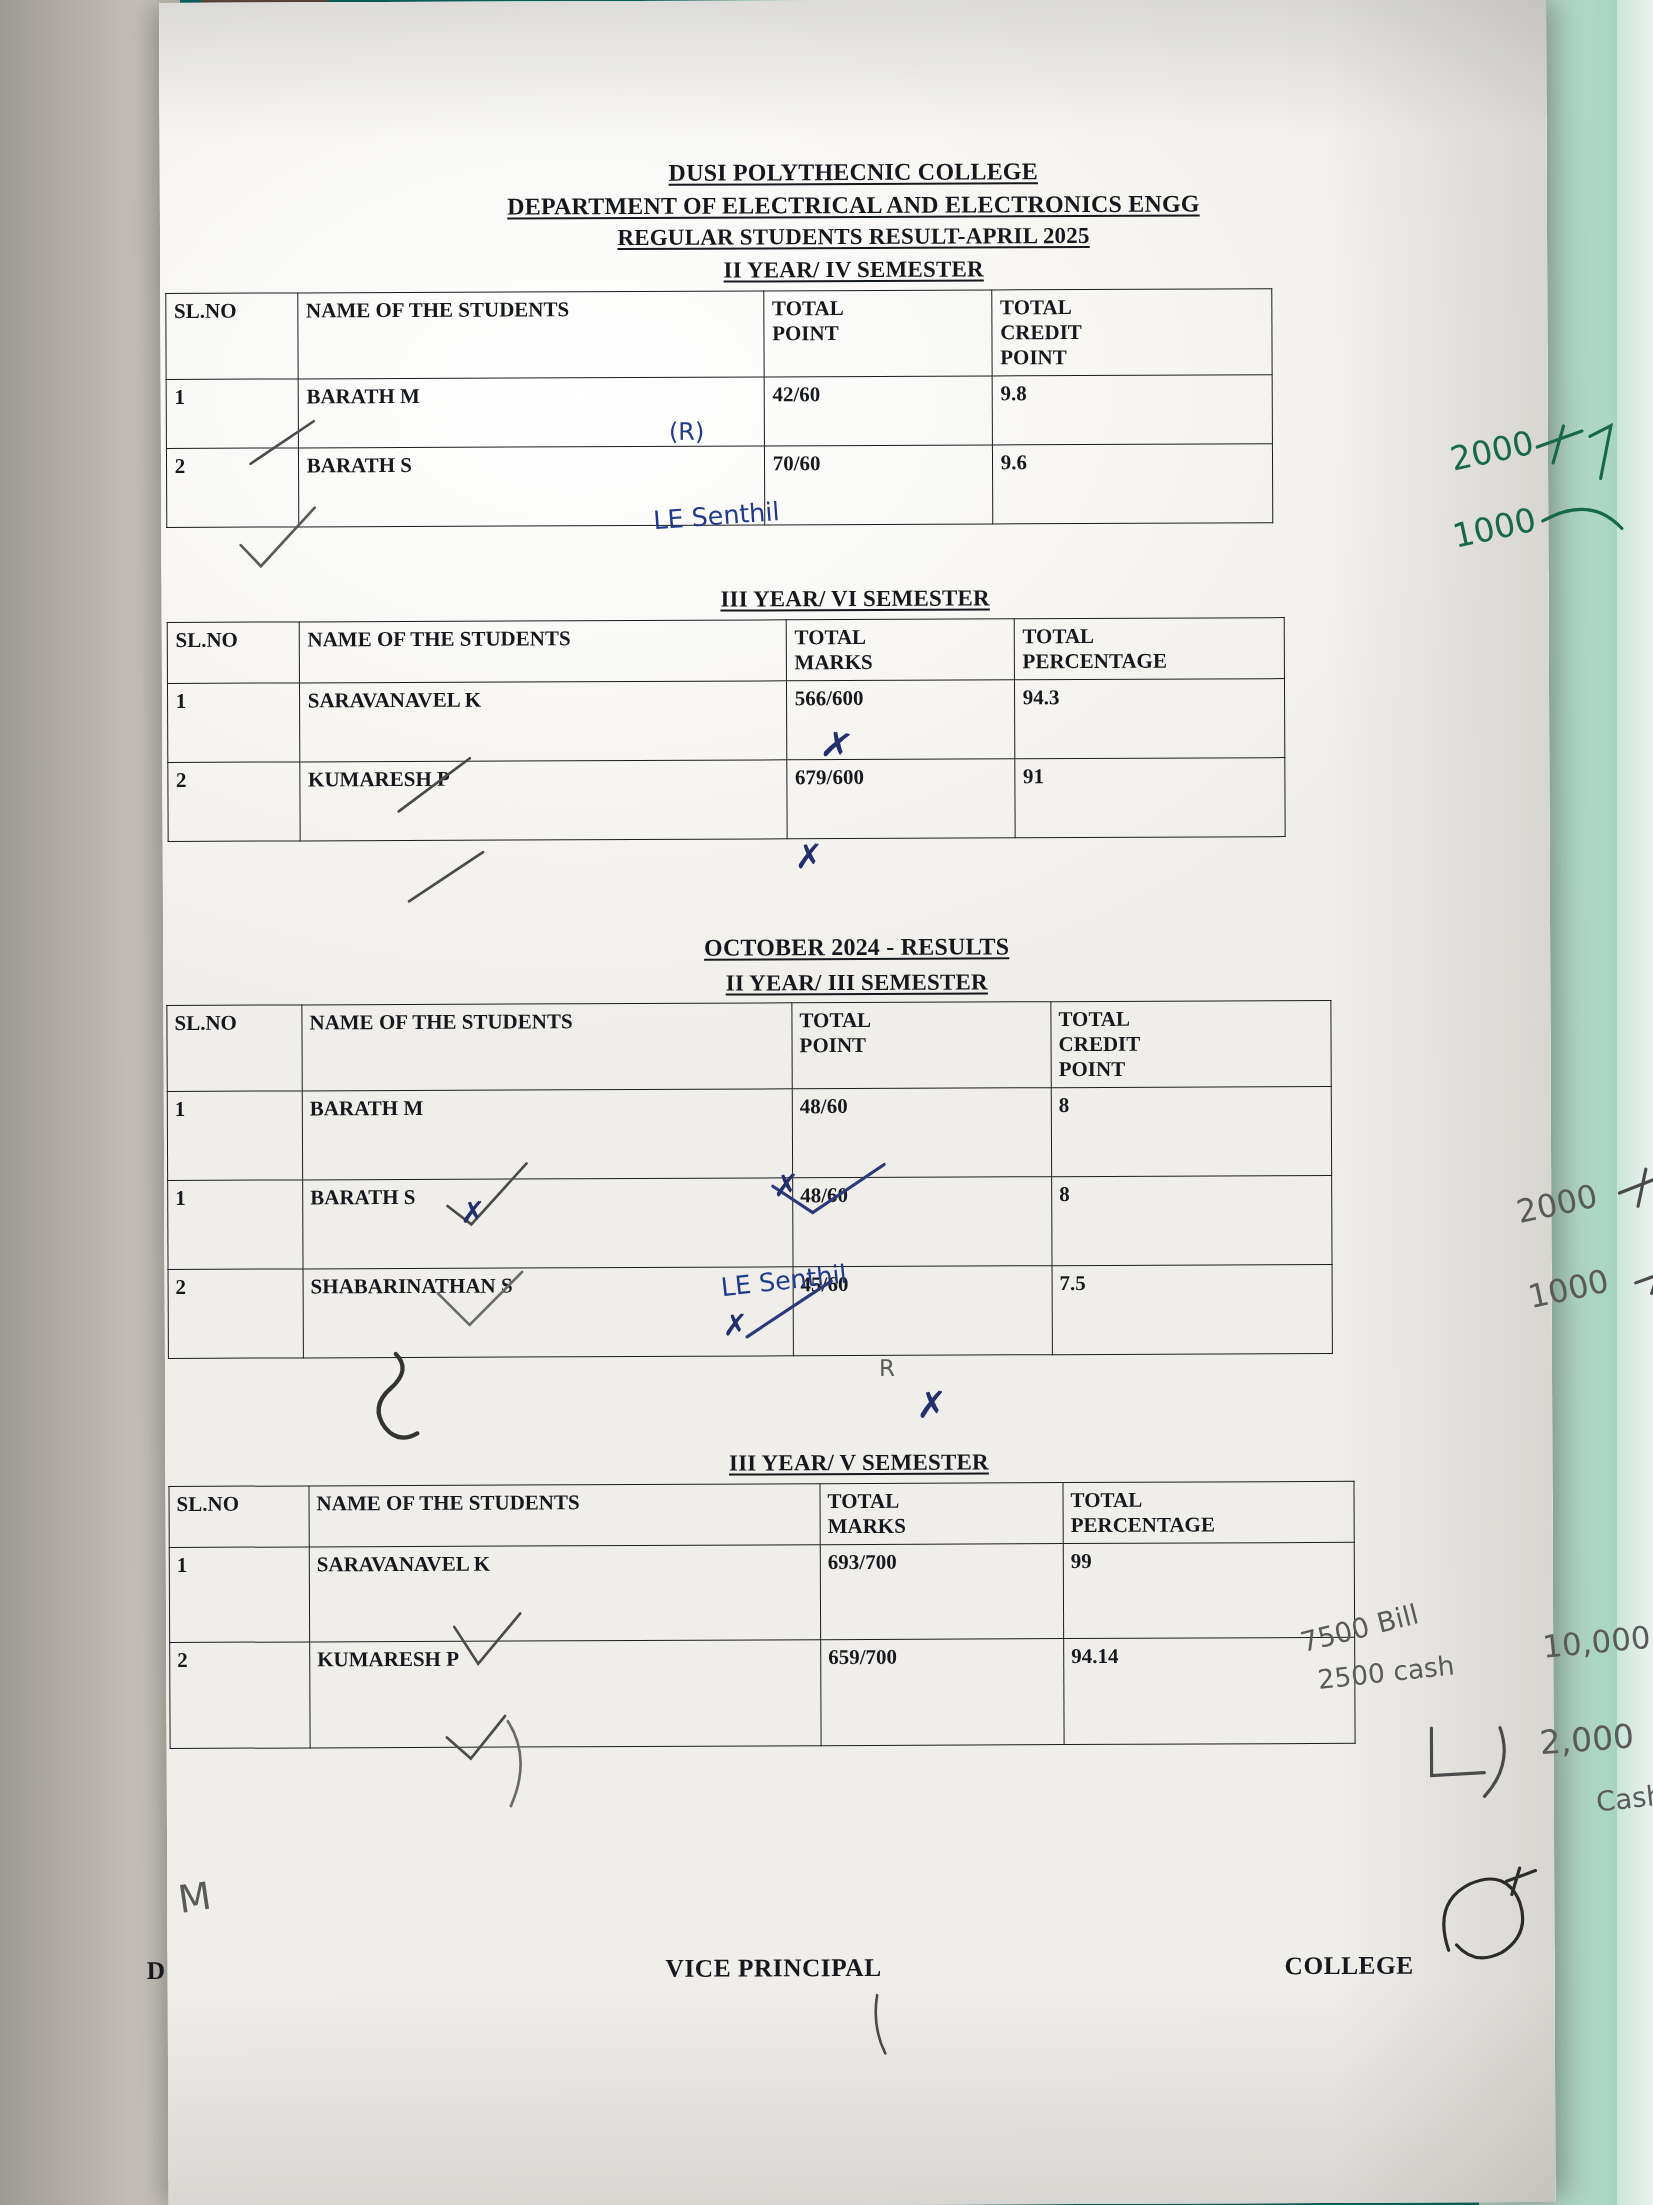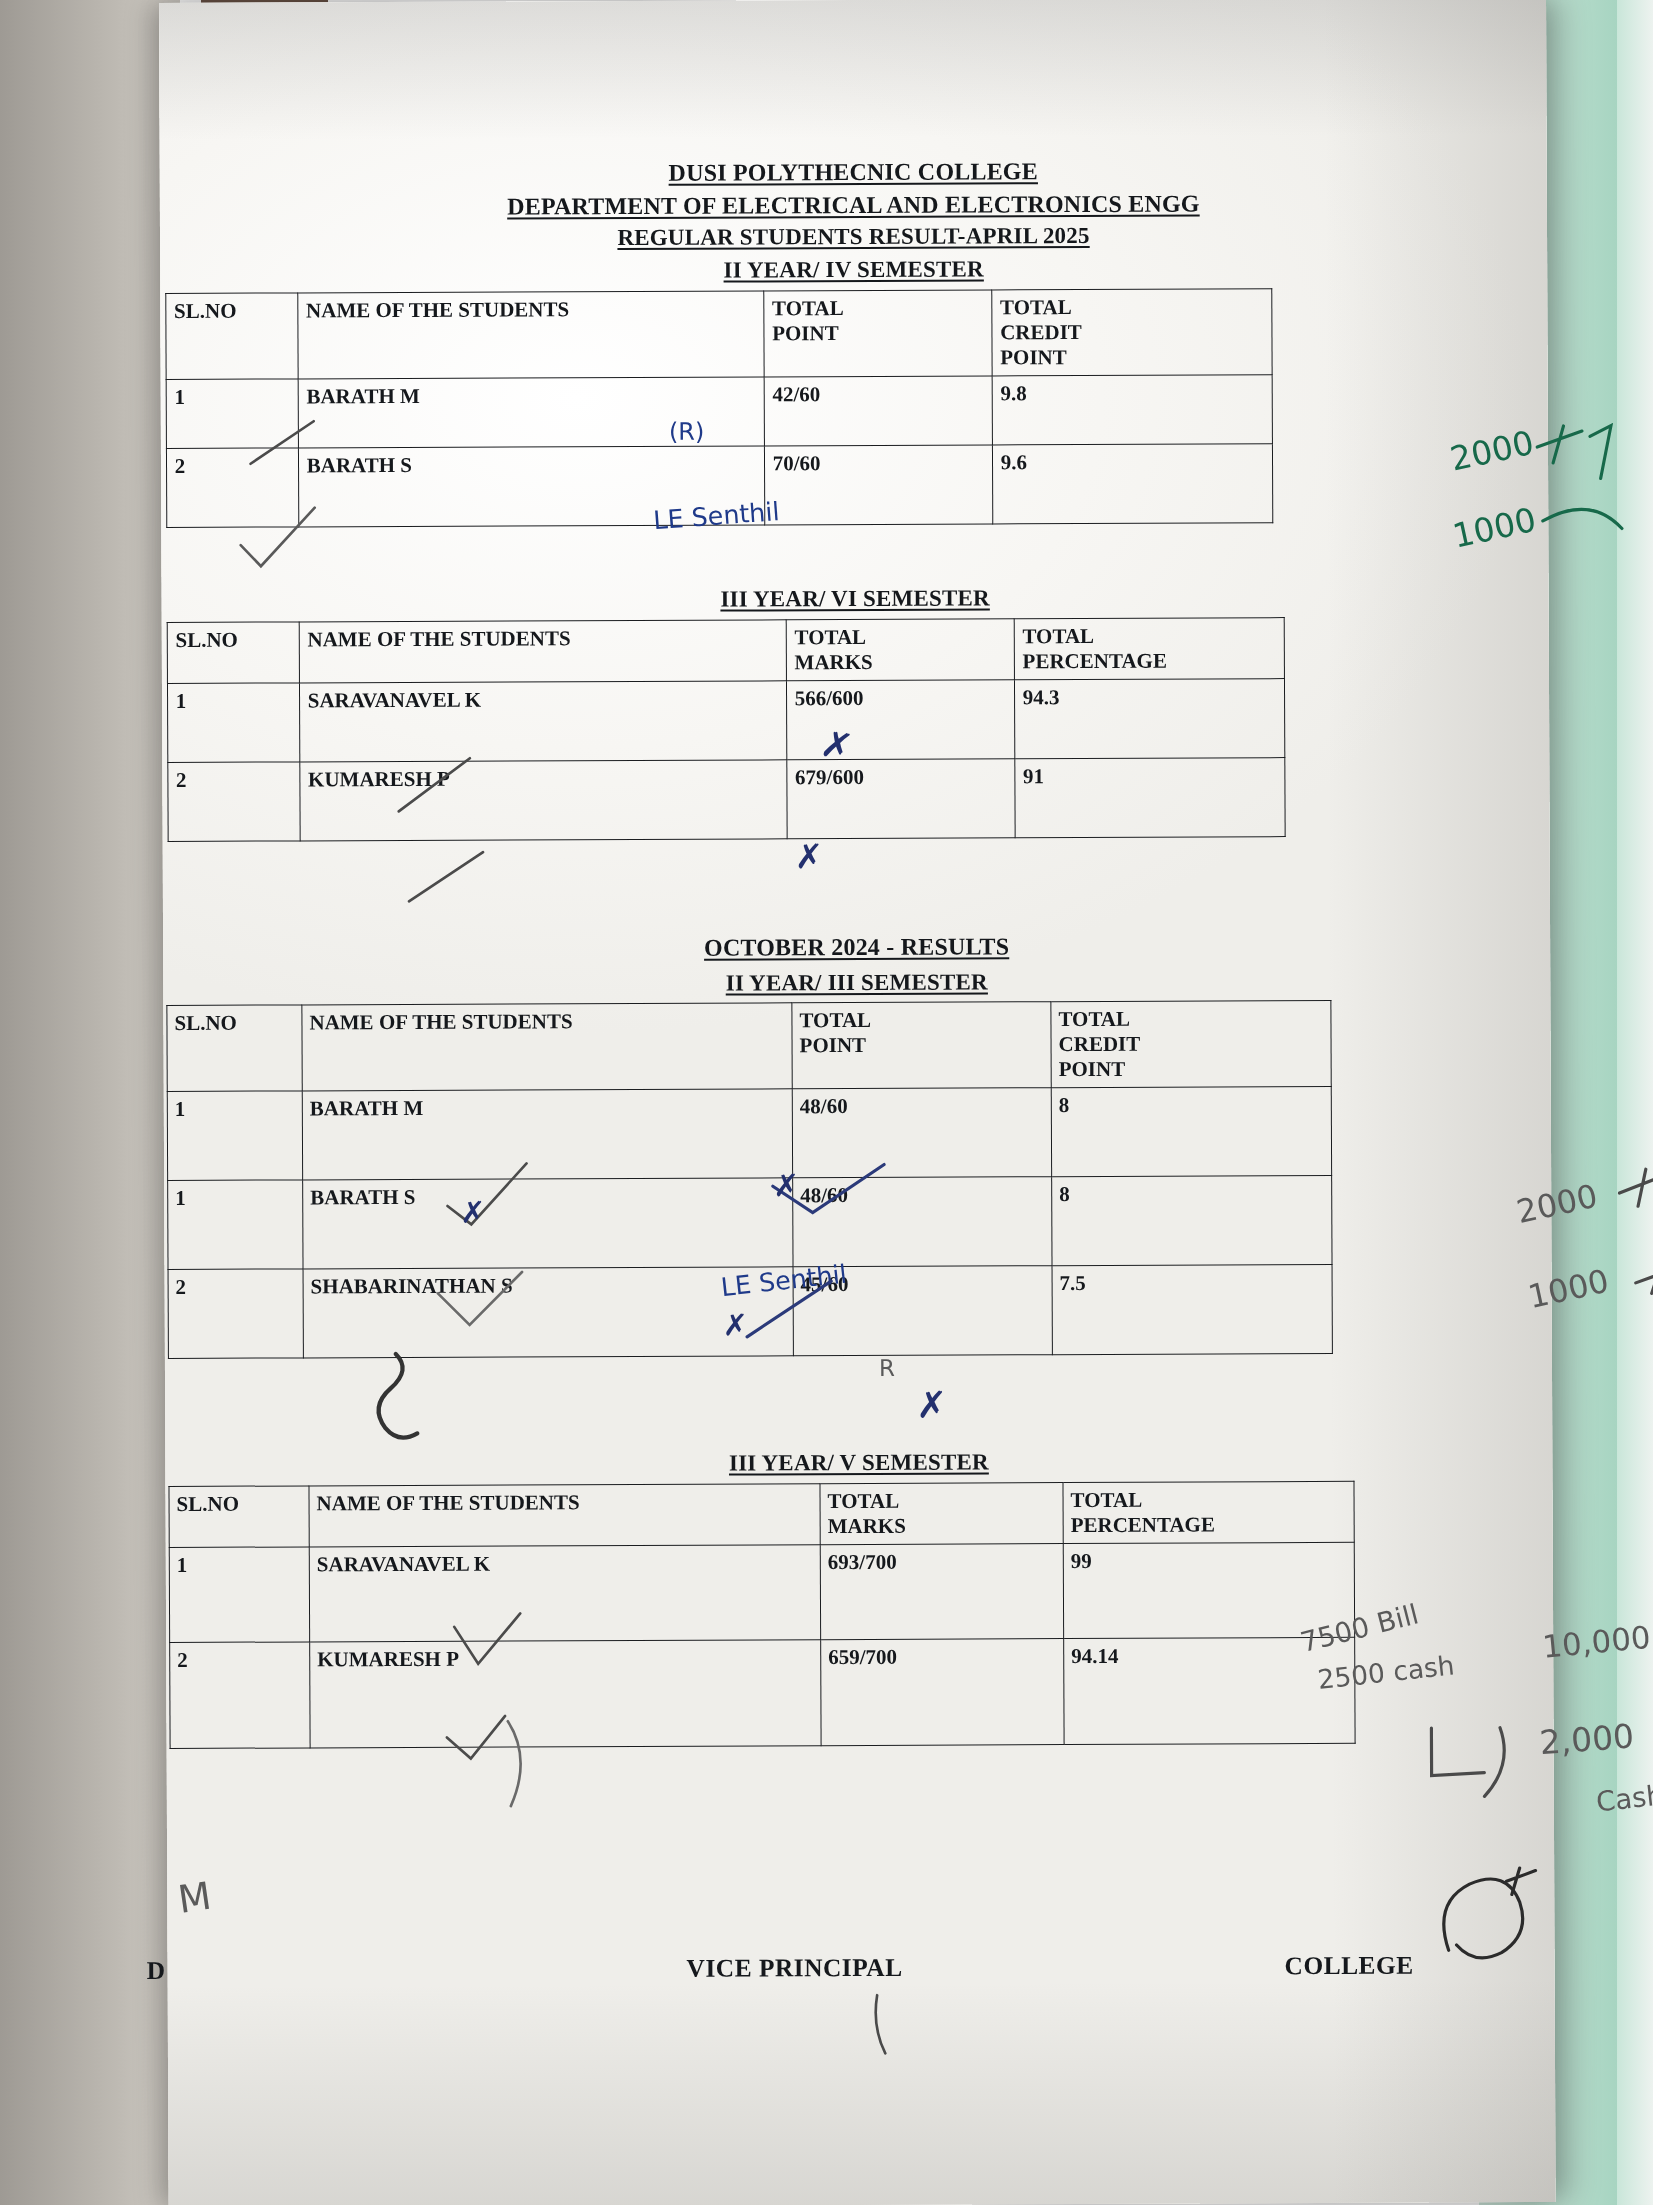--- a/index.html
+++ b/index.html
@@ -12,21 +12,21 @@
     height: 2205px;
     position: relative;
     overflow: hidden;
     font-family: "Liberation Serif", serif;
   }
 
   
   #photo {
     position: absolute;
     inset: 0;
-    background: #ffffff;
+    background: #0f766e;
   }
   .backdrop-left {
     position: absolute;
     left: 0; top: 0;
     width: 180px; height: 100%;
     background: linear-gradient(90deg, #9e9a94 0%, #b9b5ae 55%, #cfcbc4 100%);
   }
   .backdrop-topbar {
     position: absolute;
     left: 201px; top: 0;
@@ -340,21 +340,21 @@
             <td class="num">2</td>
             <td>KUMARESH P</td>
             <td class="val">659/700</td>
             <td class="val">94.14</td>
           </tr>
         </tbody>
       </table>
 
       <div class="sign-row" style="top:1937px; height:64px;">
         <div class="sign" style="left:-21px; top:16px;">D</div>
-        <div class="sign" style="left:519px; top:16px;text-align:center;">VICE PRINCIPAL</div>
+        <div class="sign" style="left:498px; top:16px;text-align:center;">VICE PRINCIPAL</div>
         <div class="sign" style="left:1117px; top:16px;">COLLEGE</div>
       </div>
 
       <svg class="scribble" style="left:79px; top:408px;" width="95" height="64" viewBox="0 0 180 120">
         <path d="M20 100 L140 20" stroke="#4b4b4b" stroke-width="5" fill="none" stroke-linecap="round"></path>
       </svg>
       <svg class="scribble" style="left:74px; top:492px;" width="106" height="85" viewBox="0 0 200 160">
         <path d="M10 95 L48 135 L150 25" stroke="#5a5a5a" stroke-width="5" fill="none" stroke-linecap="round"></path>
       </svg>
 

